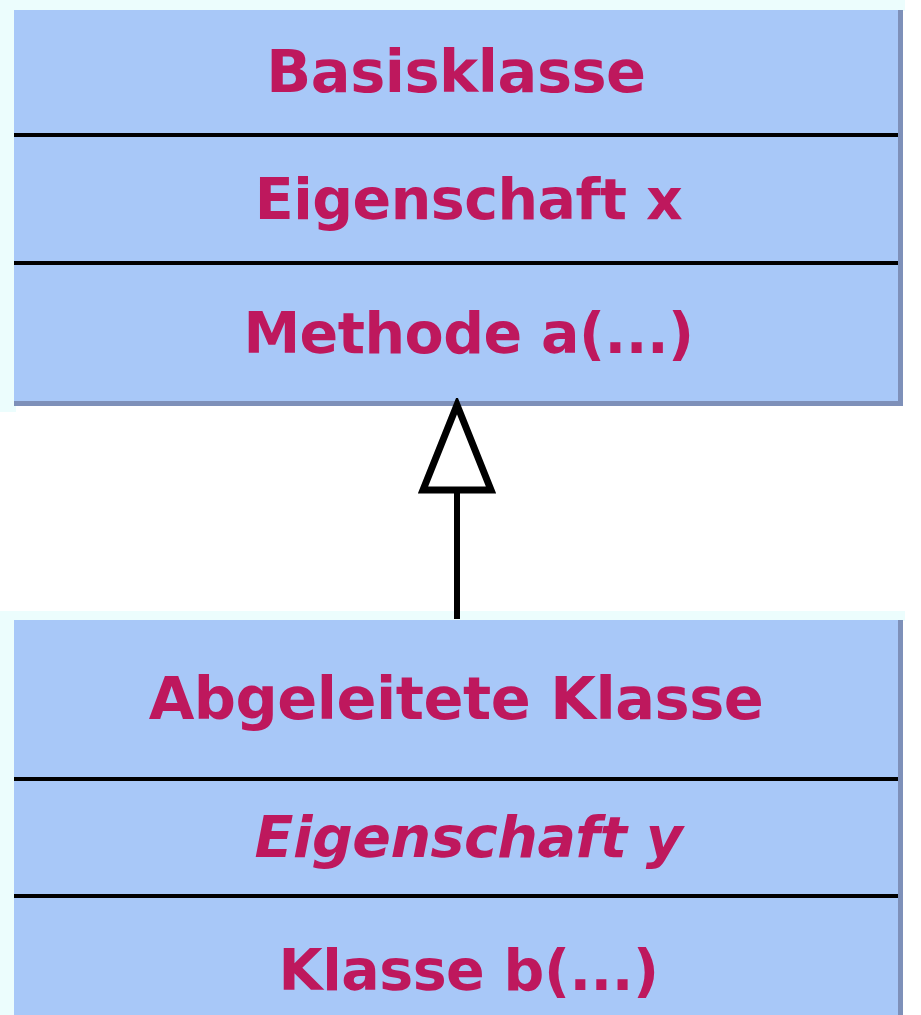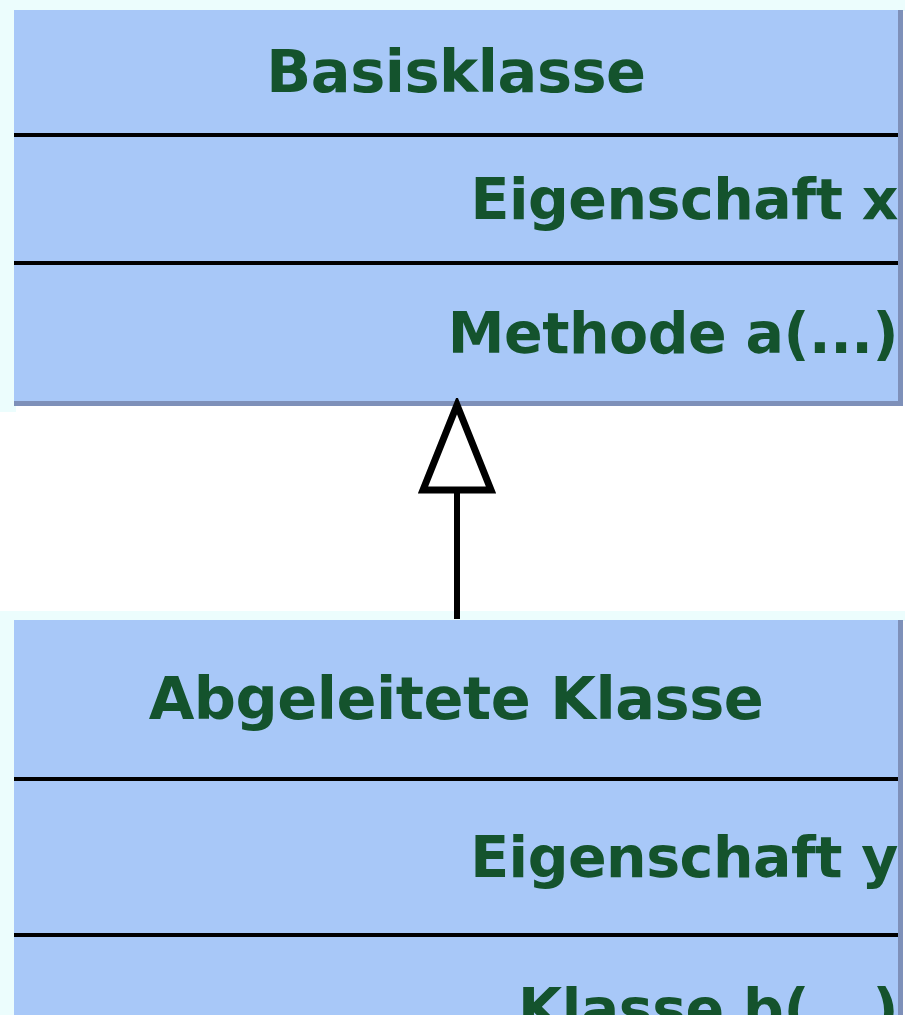--- a/index.html
+++ b/index.html
@@ -50,57 +50,57 @@
     top: 620px;
     height: 400px;   
     border-bottom: none;
   }
 
   .compartment {
     position: relative;
     box-sizing: border-box;
     display: flex;
     align-items: center;
-    color: #14532d;
+    color: #be185d;
   }
   .compartment + .compartment {
     border-top: 4px solid #000000;
   }
 
   .name-compartment {
     justify-content: center;
   }
   .name-compartment .txt {
     font-weight: bold;
     font-size: 59px;
     line-height: 1;
     letter-spacing: -0.5px;
     white-space: nowrap;
   }
 
   .member-compartment {
-    justify-content: flex-end;
+    justify-content: center;
     padding-left: 25px;
   }
   .member-compartment .txt {
     font-weight: bold;
     font-size: 57px;
     line-height: 1;
     letter-spacing: -0.5px;
     white-space: nowrap;
   }
 
   
   .base .c-name   { height: 123px; }
   .base .c-attr   { height: 128px; }
   .base .c-op     { height: 140px; }
 
   
   .derived .c-name { height: 157px; }
-  .derived .c-attr { height: 156px; }
+  .derived .c-attr { height: 117px; font-style: italic; }
   .derived .c-op   { height: 149px; }
 
   
   .generalization {
     position: absolute;
     left: 415px;
     top: 398px;
     width: 84px;
     height: 226px;
     pointer-events: none;

